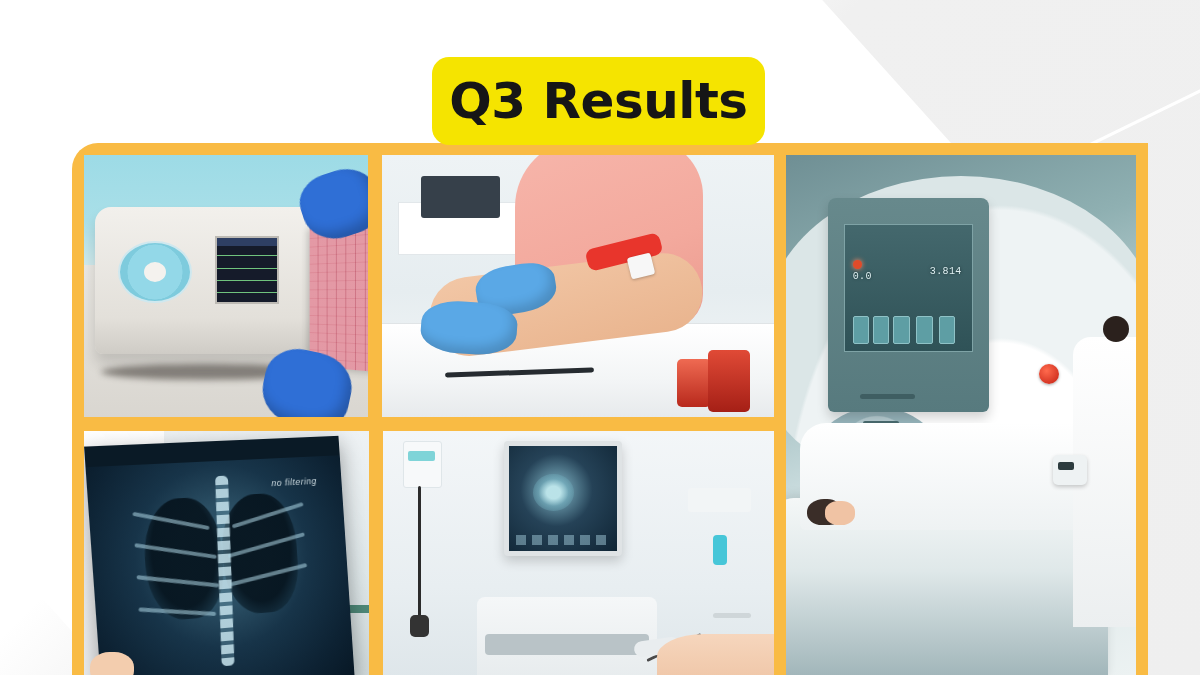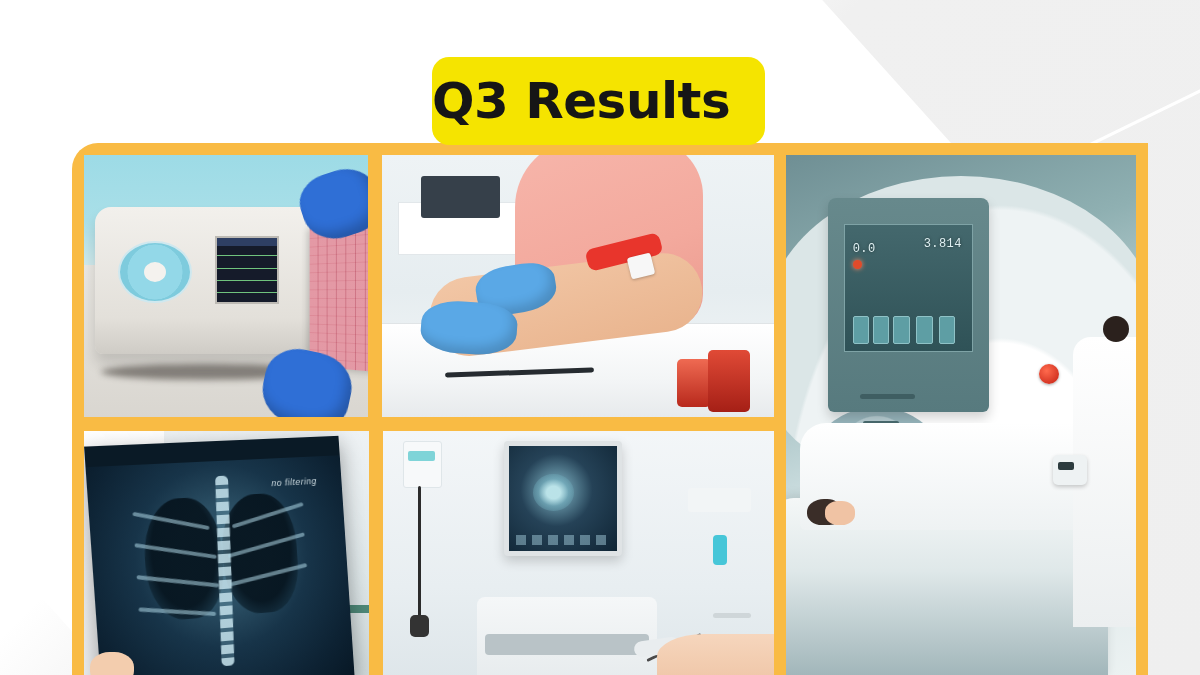--- a/index.html
+++ b/index.html
@@ -205,22 +205,22 @@
     background: linear-gradient(180deg,#67898c 0%,#577a7e 100%);
     border-radius: 8px 8px 6px 6px;
     box-shadow: 0 6px 12px rgba(0,0,0,.18);
   }
   .ct .panelscreen {
     position:absolute; left:10%; top:12%; width:80%; height:60%;
     background: linear-gradient(180deg,#44686d 0%,#2f5257 100%);
     border:1px solid #7fa3a6;
   }
   .ct .pnum {
-    position:absolute; color:#dff0f2; font-size:12px; letter-spacing:.4px;
-    font-family:"Liberation Mono", monospace; text-shadow:0 0 3px rgba(0,0,0,.5);
+    position:absolute; color:#dff0f2; font-size:10px; letter-spacing:.4px;
+    font-family:"Liberation Mono", monospace; text-shadow:0 0 3px rgba(0,0,0,.5);margin-top:29px;
   }
   .ct .pnum.n1 { left:6%; top:14%; }
   .ct .pnum.n2 { right:8%; top:10%; }
   .ct .pkey {
     position:absolute; bottom:6%; width:13%; height:22%;
     background:#5e9ea4; border:1px solid #8fc2c6; border-radius:2px;
   }
   .ct .redspot { position:absolute; left:6%; top:28%; width:9px; height:9px; background:#e04b2a; border-radius:50%; box-shadow:0 0 5px #ff8a63; }
   .ct .slot { position:absolute; left:20%; bottom:6%; width:34%; height:5px; background:#3f5e62; border-radius:3px; }
   .ct .slot2 { position:absolute; left:22%; bottom:-6%; width:22%; height:4px; background:#46666a; border-radius:3px; }
@@ -323,20 +323,21 @@
   #title-badge {
     position: absolute;
     left: 432px;
     top: 57px;
     width: 333px;
     height: 88px;
     background: var(--badge, #f5e400);
     border-radius: 17px;
     display: flex;
     align-items: center;
+    justify-content: center;
     z-index: 5;
   }
   #title-badge .t {
     color: #161616;
     font-size: 50px;
     font-weight: 700;
     letter-spacing: -0.5px;
     font-family: "DejaVu Sans", sans-serif;
     line-height: 1;
     white-space: nowrap;

